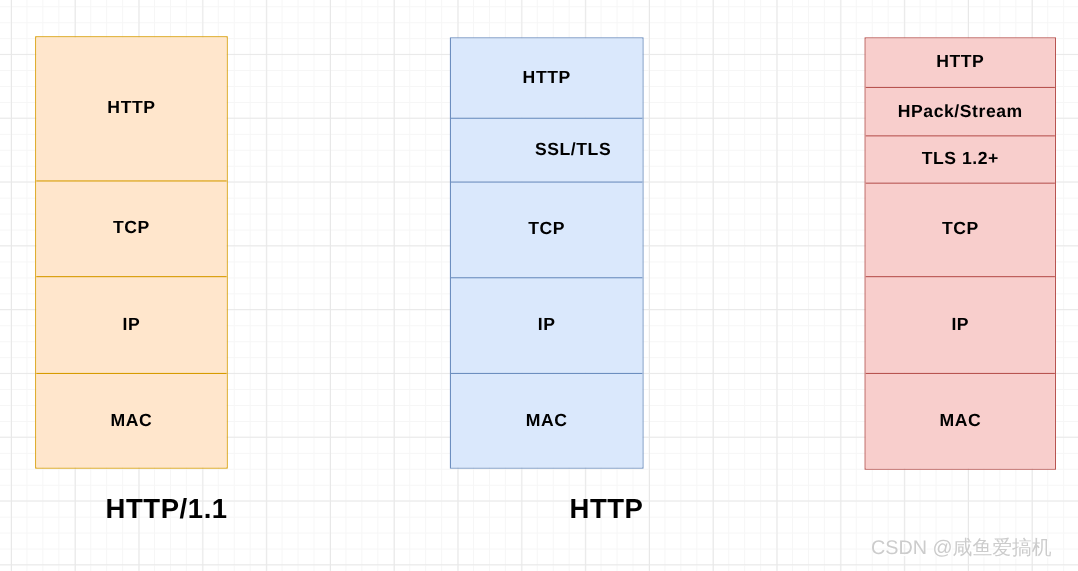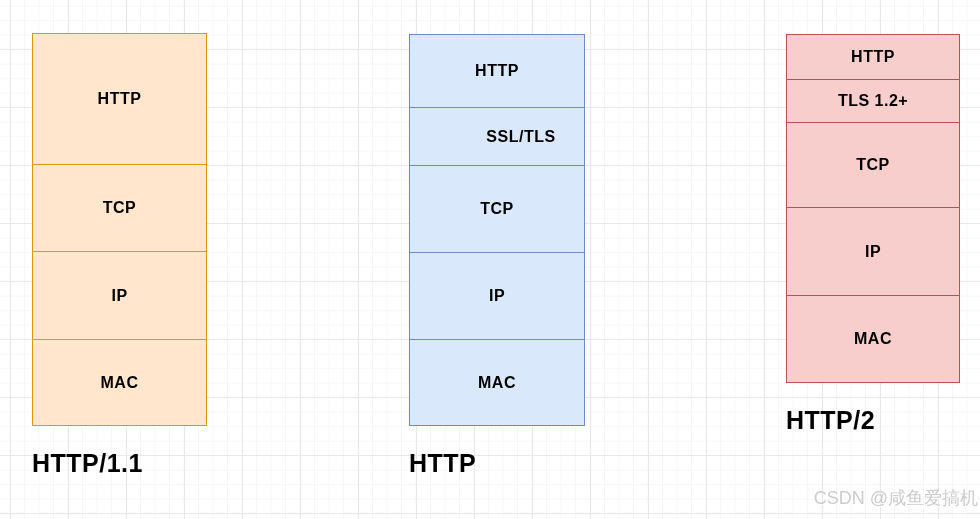--- a/index.html
+++ b/index.html
@@ -37,30 +37,30 @@
     justify-content: center;
   }
   .layer span {
     font-weight: bold;
     font-size: 16px;
     letter-spacing: 0.5px;
     color: #000;
   }
   .stack-title {
     margin-top: 23px;
-    text-align: left;
+    text-align: right;
     font-weight: bold;
     font-size: 25px;
     color: #000;
     letter-spacing: 0.5px;
   }
   .watermark {
     position: absolute;
     top: 486px;
-    right: 2px;
+    right: 24px;
     font-size: 18px;
     color: #cccccc;
     text-shadow: 1px 1px 0 #ffffff;
     white-space: nowrap;
   }
 </style>
 </head>
 <body>
 
 <div class="canvas">
@@ -100,30 +100,32 @@
             <span>MAC</span>
           </div>
         </div>
         <div class="stack-title">HTTP</div>
       </div>
       <div class="stack-group sg2">
         <div class="stack" style="border-color: rgb(184, 84, 80);">
           <div class="layer" style="height: 44px; background: rgb(248, 206, 204);">
             <span>HTTP</span>
           </div>
+          <div class="layer" style="height: 44px; background: rgb(248, 206, 204); border-top: 1.5px solid rgb(184, 84, 80);">
+            <span>HPack/Stream</span>
+          </div>
           <div class="layer" style="height: 43px; background: rgb(248, 206, 204); border-top: 1.5px solid rgb(184, 84, 80);">
             <span>TLS 1.2+</span>
           </div>
           <div class="layer" style="height: 85px; background: rgb(248, 206, 204); border-top: 1.5px solid rgb(184, 84, 80);">
             <span>TCP</span>
           </div>
           <div class="layer" style="height: 88px; background: rgb(248, 206, 204); border-top: 1.5px solid rgb(184, 84, 80);">
             <span>IP</span>
           </div>
           <div class="layer" style="height: 87px; background: rgb(248, 206, 204); border-top: 1.5px solid rgb(184, 84, 80);">
             <span>MAC</span>
           </div>
         </div>
-        <div class="stack-title">HTTP/2</div>
       </div>
     </div>
   <div class="watermark">CSDN @咸鱼爱搞机</div>
 </div>
 
 </body></html>

